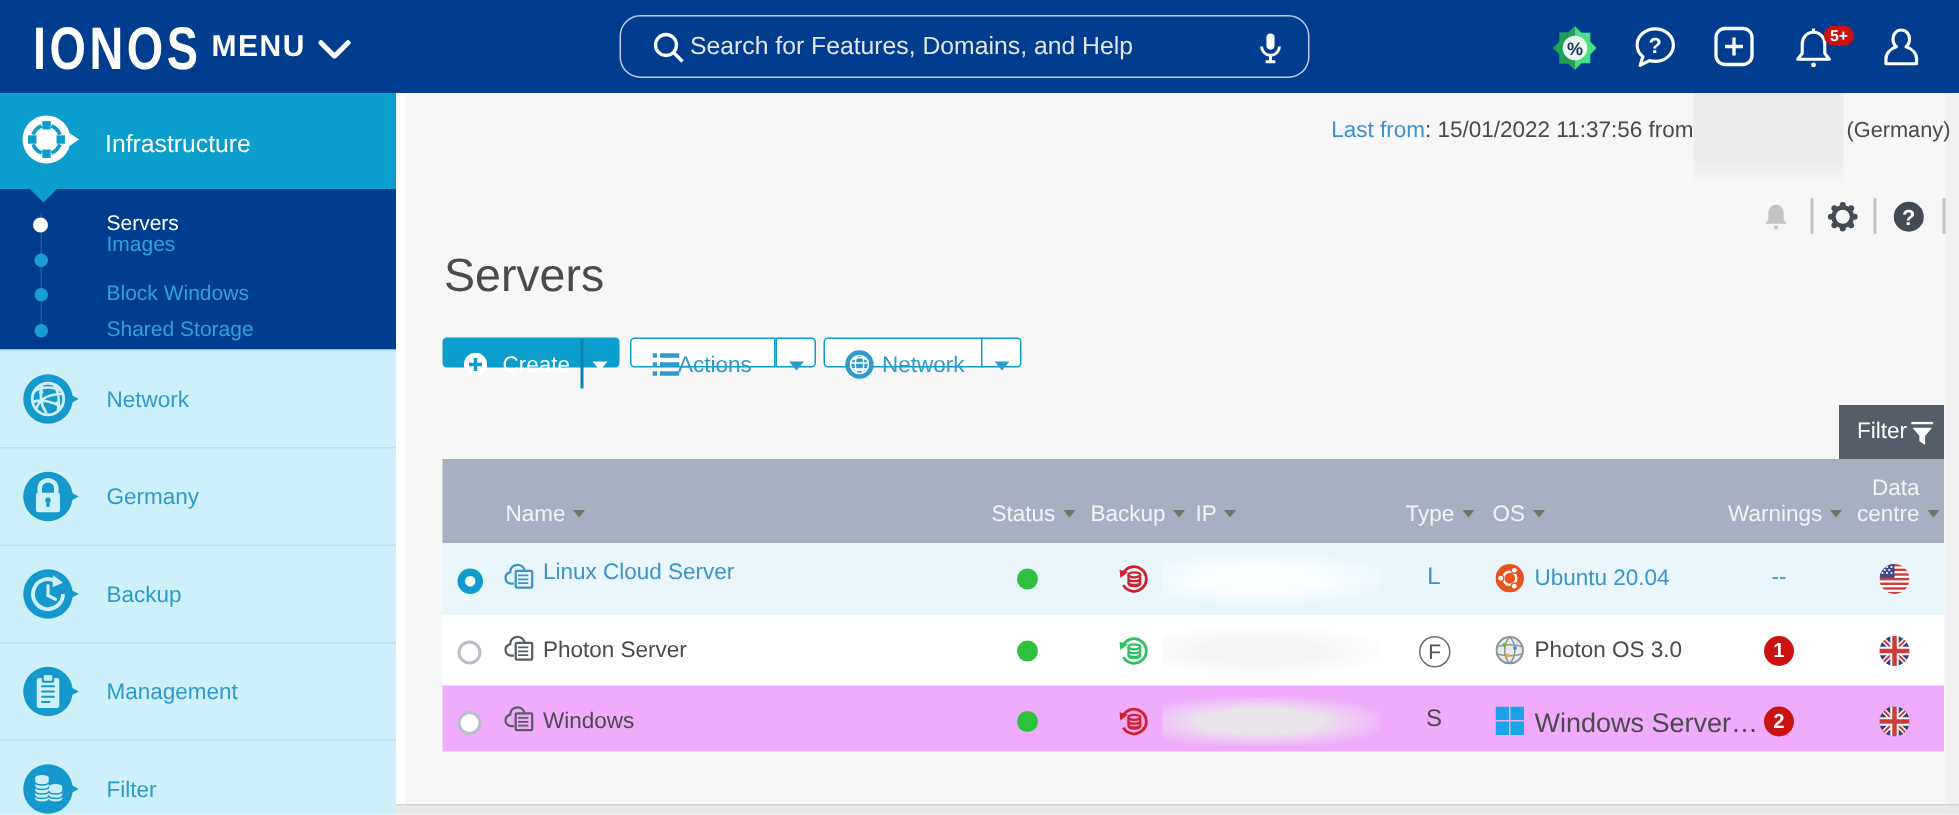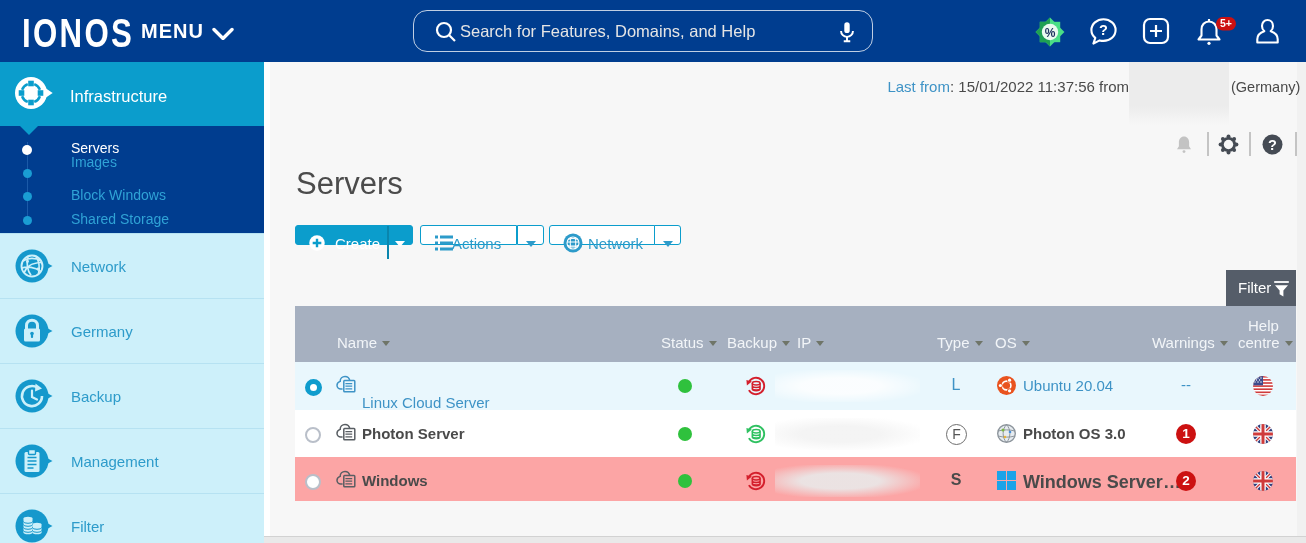--- a/index.html
+++ b/index.html
@@ -48,24 +48,24 @@
   .filterbtn { position:absolute; left:1226px; top:270px; width:70px; height:36px; background:#555d69; color:#fff; font-size:15px; }
 
   
   .table { position:absolute; left:295px; top:306px; width:1001px; }
   .thead { position:relative; width:1001px; height:56px; background:#a6b0c0; color:#f2f5f8; font-size:15px; }
   .th { position:absolute; top:28px; }
   .sort { display:inline-block; width:0; height:0; border-left:4.5px solid transparent; border-right:4.5px solid transparent; border-top:5px solid #6f7568; margin-left:5px; vertical-align:2px; }
   .row { position:relative; width:1001px; height:48px; }
   .r1 { background:#e9f7fd; }
   .r2 { background:#fff; height:47px; }
-  .r3 { background:#fca5a5; height:44px; }
+  .r3 { background:#f0abfc; height:44px; }
   .cell { position:absolute; }
   .link { color:#3e93c6; }
-  .dark { color:#4a4a4a;font-weight:bold; }
+  .dark { color:#4a4a4a; }
   .radio { position:absolute; left:10px; top:17px; width:16px; height:16px; border-radius:50%; }
   .radio.off { border:2px solid #b9bfc9; background:#fff; }
   .radio.on { width:17px; height:17px; border:5.5px solid #0f9ccd; background:#fff; }
   .gdot { position:absolute; left:383px; top:17px; width:14px; height:14px; border-radius:50%; background:#2fc13d; }
   .ipblur { position:absolute; left:480px; top:8px; width:145px; height:32px; border-radius:6px; }
   .circF { position:absolute; left:651px; top:14px; width:21px; height:21px; border:1.5px solid #6e6e6e; border-radius:50%; color:#555; font-size:14px; text-align:center; line-height:19px; }
   .warnbadge { position:absolute; left:881px; top:14px; width:20px; height:20px; border-radius:50%; background:#cc1111; color:#fff; font-size:13.5px; font-weight:bold; text-align:center; line-height:20px; }
   .botbar { position:absolute; left:264px; top:536px; width:1042px; height:7px; background:#e9e9e9; border-top:1px solid #d2d2d2; z-index:25; }
   .scrollstrip { position:absolute; left:1297px; top:62px; width:9px; height:481px; background:#f1f1f1; }
 </style>
@@ -156,32 +156,32 @@
 </div>
 <div class="table" id="table">
   <div class="thead">
     <div class="th" style="left:42px">Name<span class="sort"></span></div>
     <div class="th" style="left:366px">Status<span class="sort"></span></div>
     <div class="th" style="left:432px">Backup<span class="sort"></span></div>
     <div class="th" style="left:502px">IP<span class="sort"></span></div>
     <div class="th" style="left:642px">Type<span class="sort"></span></div>
     <div class="th" style="left:700px">OS<span class="sort"></span></div>
     <div class="th" style="left:857px">Warnings<span class="sort"></span></div>
-    <div class="th" style="left:953px;top:11px">Help</div>
+    <div class="th" style="left:953px;top:11px">Data</div>
     <div class="th" style="left:943px">centre<span class="sort"></span></div>
   </div>
 
   <div class="row r1">
     <div class="radio on"></div>
     <svg class="cell" style="left:40px;top:13px" width="24" height="22" viewBox="0 0 24 22">
       <path d="M14.8 5.6 C14.3 3.1 12.2 1.5 10 1.5 C7.3 1.5 5.2 3.5 5.2 6.1 C5.2 6.2 5.2 6.3 5.2 6.4 C3.3 7 2 8.5 2 10.3 C2 12.4 3.7 14.1 5.8 14.1 L7.6 14.1" fill="none" stroke="#3e93c6" stroke-width="1.5"></path>
       <rect x="8.8" y="5.6" width="11" height="11.2" rx="0.8" fill="none" stroke="#3e93c6" stroke-width="1.5"></rect>
       <path d="M10.4 8.6 H17.2 M10.4 11.2 H17.2 M10.4 13.8 H17.2" stroke="#3e93c6" stroke-width="1.2"></path>
     </svg>
-    <div class="cell link" style="left:67px;top:32px;font-size:15px">Linux Cloud Server</div>
+    <div class="cell link" style="left:67px;top:11px;font-size:15px">Linux Cloud Server</div>
     <div class="gdot"></div>
     <svg class="cell" style="left:450px;top:13px" width="22" height="22" viewBox="0 0 22 22">
       <path d="M3.9 15.1 A8.2 8.2 0 1 0 3.9 6.9" fill="none" stroke="#d41f2c" stroke-width="1.9"></path>
       <path d="M1.9 10.4 L1.4 4.9 L6.9 6.5 Z" fill="#d41f2c"></path>
       <g stroke="#d41f2c" stroke-width="1.5" fill="none">
           <ellipse cx="11.2" cy="8.2" rx="3.9" ry="1.7"></ellipse>
           <path d="M7.3 8.2 V14 a3.9 1.7 0 0 0 7.8 0 V8.2 M7.3 10.8 a3.9 1.7 0 0 0 7.8 0 M7.3 13.3 a3.9 1.7 0 0 0 7.8 0"></path>
         </g>
     </svg>
     <div class="ipblur" style="background:radial-gradient(ellipse at 45% 50%, rgba(255,255,255,0.8) 35%, rgba(255,255,255,0) 80%)"></div>

